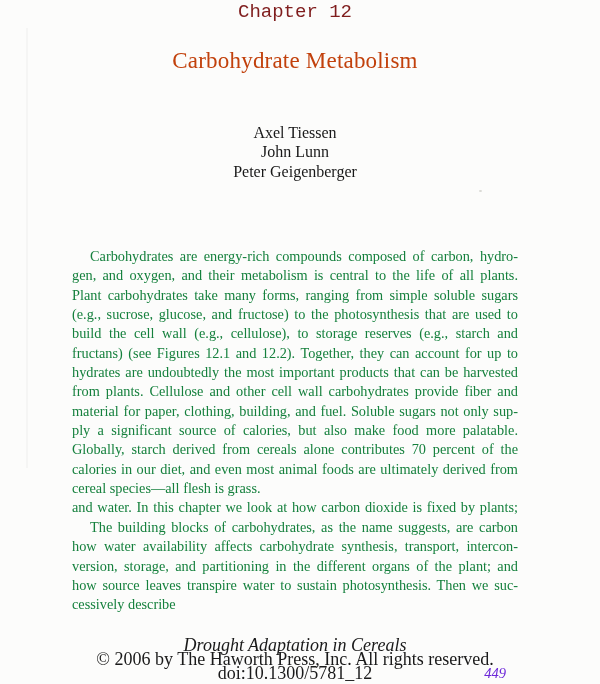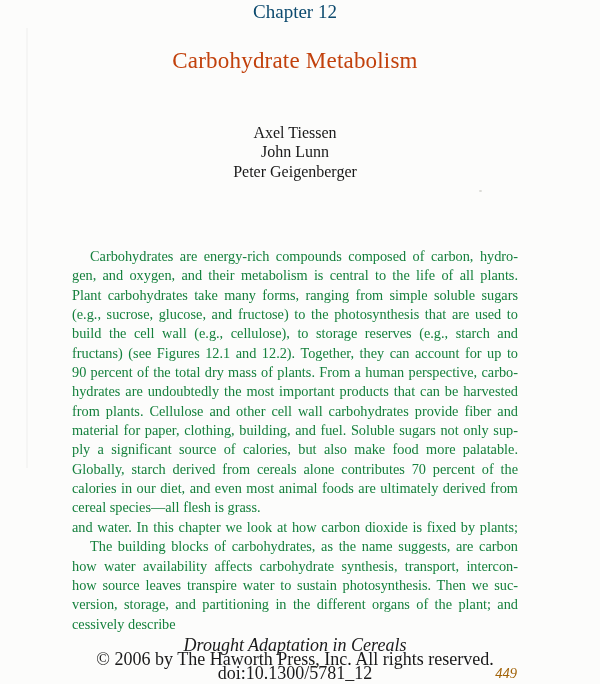--- a/index.html
+++ b/index.html
@@ -20,21 +20,22 @@
   .col {
     position: absolute;
     left: 72px;
     width: 446px;
     text-align: center;
   }
   .chapter-label {
     top: 2px;
     font-size: 19px;
     line-height: 20px;
-    color: #0c4a6e;
+    color: #7f1d1d;
+    font-family: Liberation Mono, monospace;
   }
   .chapter-title {
     top: 46px;
     font-size: 23px;
     line-height: 29px;
     color: #c2410c;
     letter-spacing: 0.2px;
   }
   .authors {
     top: 123px;
@@ -64,25 +65,25 @@
   }
   .footer {
     top: 638px;
     font-size: 18px;
     line-height: 14px;
     color: #1a1a1a;
   }
   .footer .book-title { font-style: italic; }
   .page-number {
     position: absolute;
-    right: 83px;
+    right: 94px;
     top: 665px;
     font-size: 14.5px;
     font-style: italic;
-    color: #a16207;
+    color: #6d28d9;
   }
   
   .scan-line {
     position: absolute;
     left: 26px;
     top: 28px;
     width: 2px;
     height: 440px;
     background: rgba(60, 60, 50, 0.035);
   }
@@ -117,35 +118,34 @@
   </div>
 
   <div class="body-text">
     <div>
       <div class="ln ind">Carbohydrates are energy-rich compounds composed of carbon, hydro-</div>
       <div class="ln">gen, and oxygen, and their metabolism is central to the life of all plants.</div>
       <div class="ln">Plant carbohydrates take many forms, ranging from simple soluble sugars</div>
       <div class="ln">(e.g., sucrose, glucose, and fructose) to the photosynthesis that are used to</div>
       <div class="ln">build the cell wall (e.g., cellulose), to storage reserves (e.g., starch and</div>
       <div class="ln">fructans) (see Figures 12.1 and 12.2). Together, they can account for up to</div>
-      <div class="ln">90 percent of the total dry mass of plants. From a human perspective, carbo-</div>
       <div class="ln">hydrates are undoubtedly the most important products that can be harvested</div>
       <div class="ln">from plants. Cellulose and other cell wall carbohydrates provide fiber and</div>
       <div class="ln">material for paper, clothing, building, and fuel. Soluble sugars not only sup-</div>
       <div class="ln">ply a significant source of calories, but also make food more palatable.</div>
       <div class="ln">Globally, starch derived from cereals alone contributes 70 percent of the</div>
       <div class="ln">calories in our diet, and even most animal foods are ultimately derived from</div>
       <div class="ln-last">cereal species—all flesh is grass.</div>
     </div>
     <div>
       <div class="ln">and water. In this chapter we look at how carbon dioxide is fixed by plants;</div>
       <div class="ln ind">The building blocks of carbohydrates, as the name suggests, are carbon</div>
       <div class="ln">how water availability affects carbohydrate synthesis, transport, intercon-</div>
+      <div class="ln">version, storage, and partitioning in the different organs of the plant; and</div>
       <div class="ln">how source leaves transpire water to sustain photosynthesis. Then we suc-</div>
-      <div class="ln">version, storage, and partitioning in the different organs of the plant; and</div>
       <div class="ln-last">cessively describe</div>
     </div>
   </div>
 
   <div class="col footer">
     <div class="book-title">Drought Adaptation in Cereals</div>
     <div>© 2006 by The Haworth Press, Inc. All rights reserved.</div>
     <div>doi:10.1300/5781_12</div>
   </div>
 

